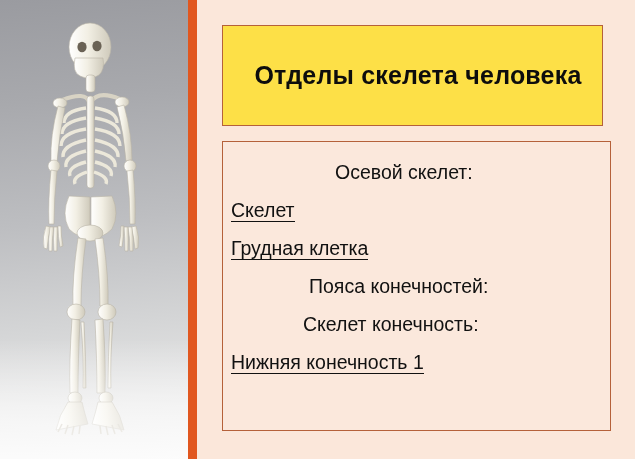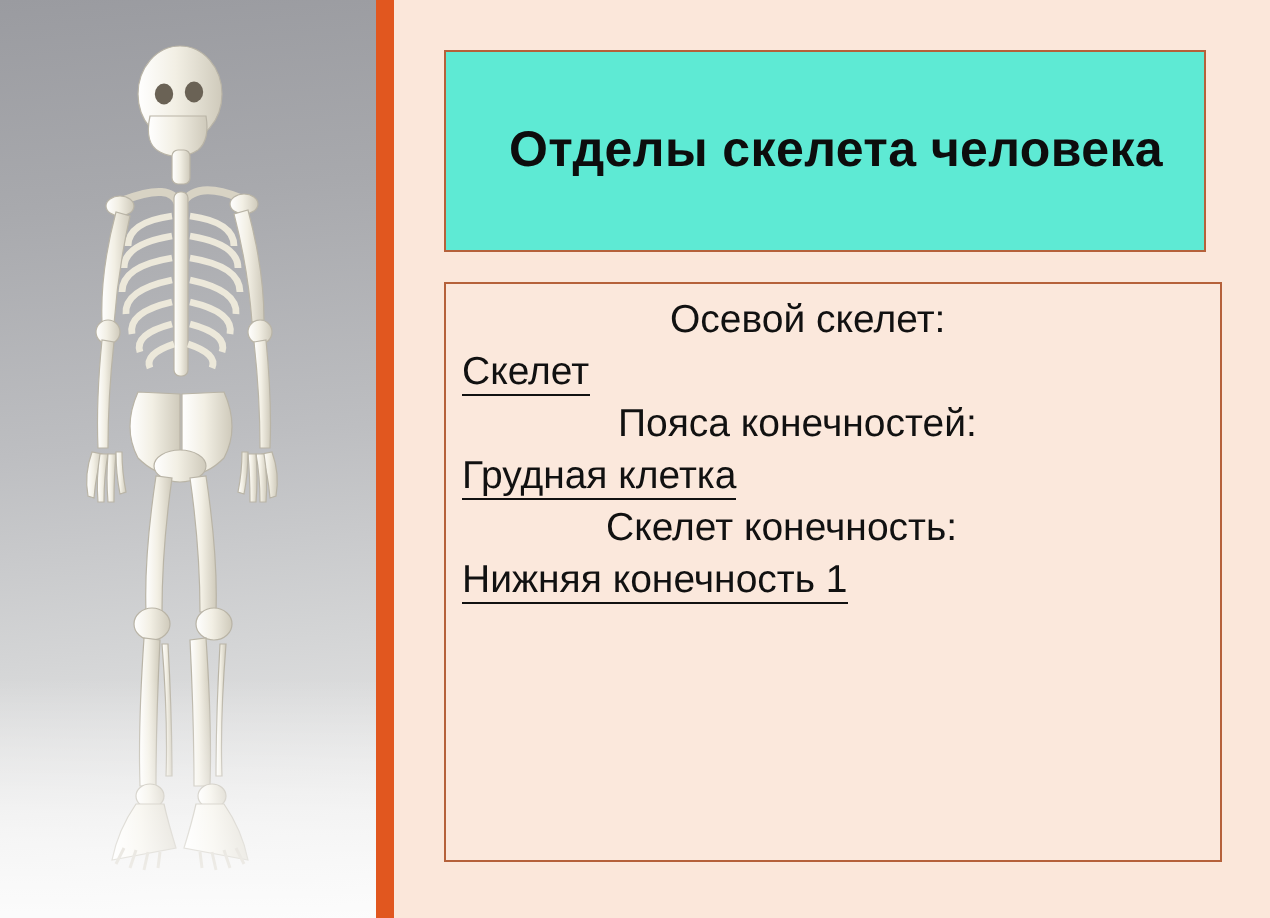--- a/index.html
+++ b/index.html
@@ -54,21 +54,21 @@
 
   
   #title-box {
     position: absolute;
     left: 222px;
     top: 25px;
     width: 381px;
     height: 101px;
     box-sizing: border-box;
     border: 1px solid #b5613a;
-    background: #5eead4;
+    background: #fde047;
     display: flex;
     align-items: center;
     justify-content: center;
     padding-left: 11px;
   }
   #title-text {
     font-size: 25px;
     font-weight: bold;
     color: #0d0d0d;
     text-align: center;
@@ -90,20 +90,21 @@
     padding: 6px 0 0 0;
   }
   .line {
     font-size: 19.5px;
     color: #111111;
     line-height: 1.0;
     height: 26px;
     display: flex;
     align-items: center;
     white-space: nowrap;
+    margin-top: 12px;
   }
   .line.group {
     justify-content: flex-start;
   }
   .line .group-label {
     display: inline-block;
   }
   .line.link {
     padding-left: 8px;
   }
@@ -224,26 +225,26 @@
     <div id="title-text">Отделы скелета человека</div>
   </div>
 
   <div id="content-box">
     <div class="line group indent-a">
       <span class="group-label">Осевой скелет:</span>
     </div>
     <div class="line link">
       <span class="link-label">Скелет</span>
     </div>
+    <div class="line link">
+      <span class="link-label">Грудная клетка</span>
+    </div>
     <div class="line group indent-b">
       <span class="group-label">Пояса конечностей:</span>
     </div>
-    <div class="line link">
-      <span class="link-label">Грудная клетка</span>
-    </div>
     <div class="line group indent-c">
       <span class="group-label">Скелет конечность:</span>
     </div>
     <div class="line link">
       <span class="link-label">Нижняя конечность 1</span>
     </div>
   </div>
 
 </div>
 

